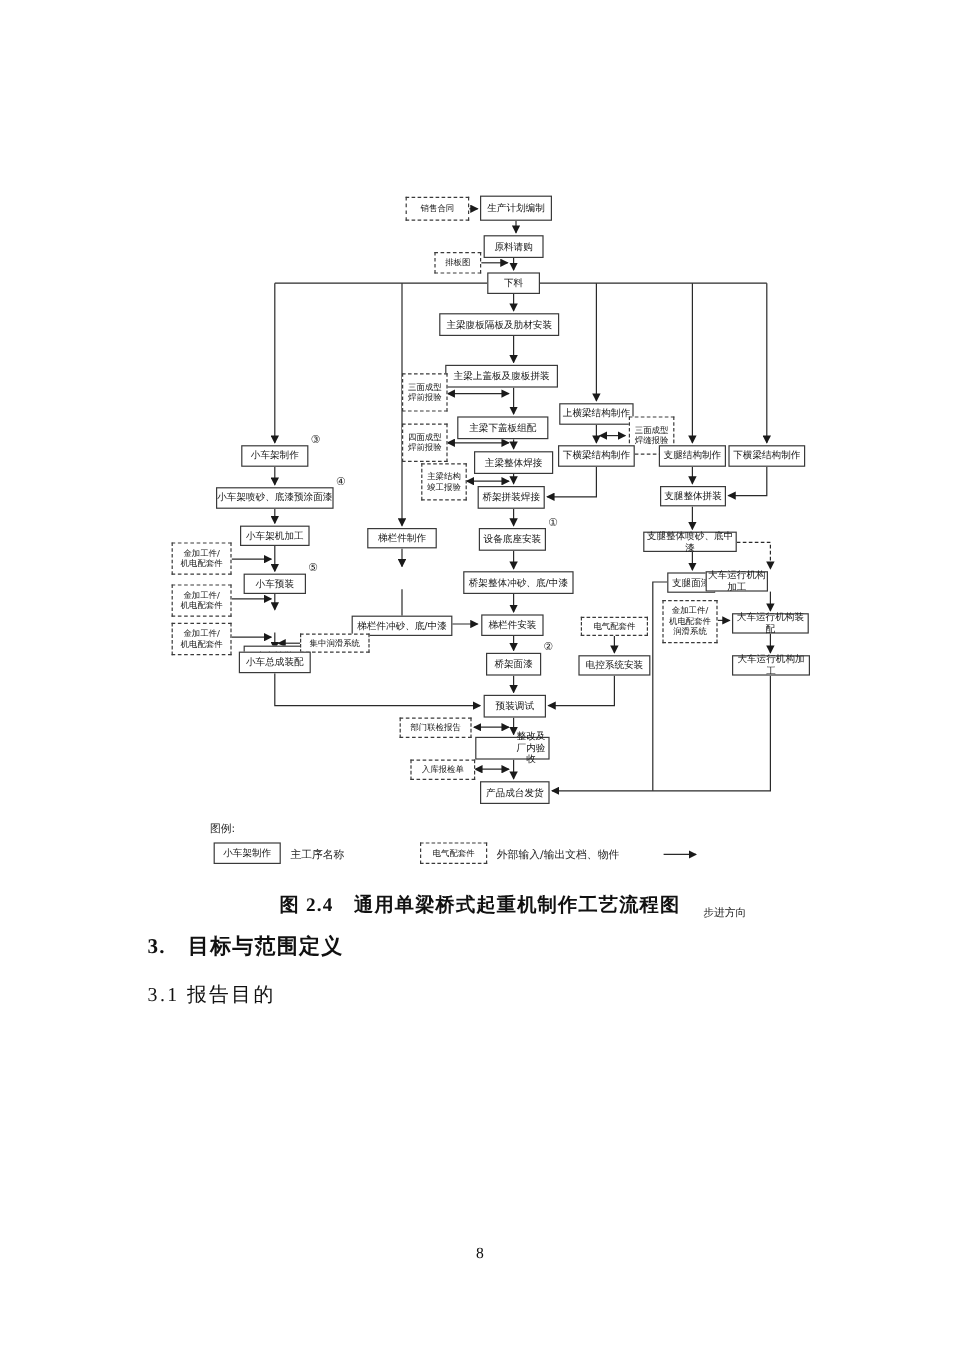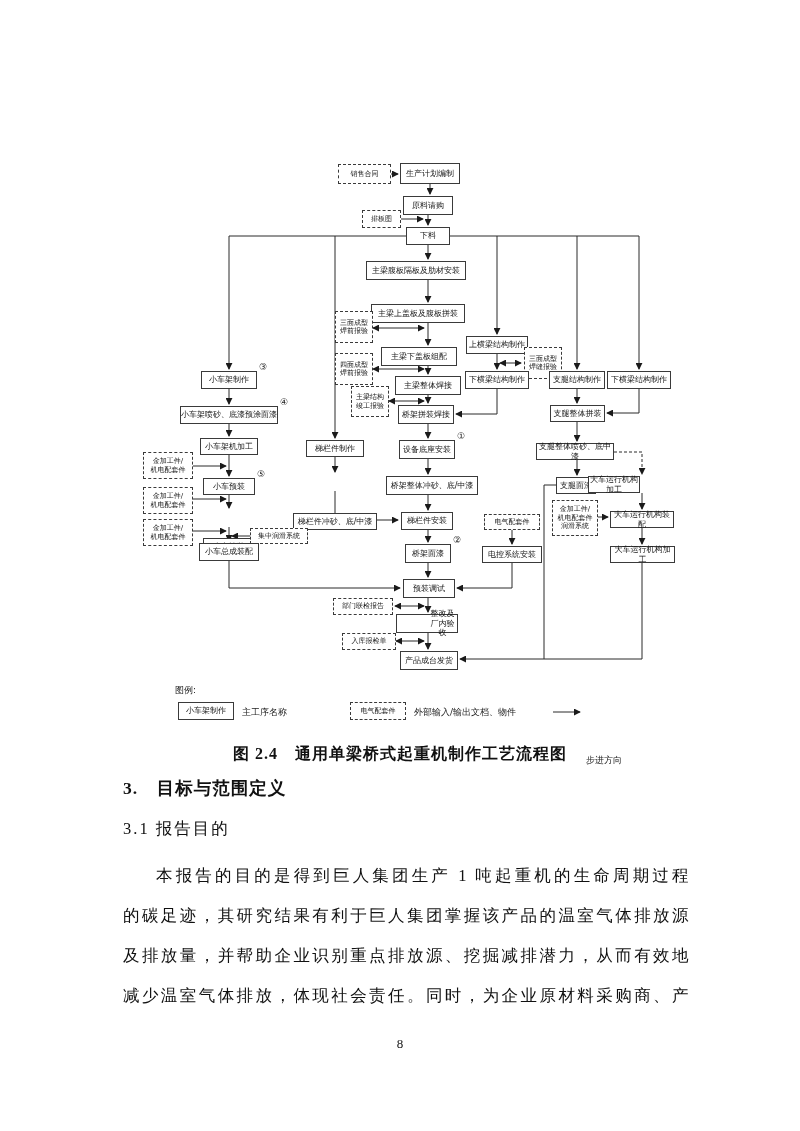--- a/index.html
+++ b/index.html
@@ -160,21 +160,15 @@
       <div class="node process" style="left: 610px; top: 511px; width: 64px; height: 17px;">大车运行机构装配</div>
       <div class="node process" style="left: 610px; top: 546px; width: 65px; height: 17px;">大车运行机构加工</div>
       <div class="node external" style="left: 484px; top: 514px; width: 56px; height: 16px;">电气配套件</div>
       <div class="node process" style="left: 482px; top: 546px; width: 60px; height: 17px;">电控系统安装</div>
     </div>
 
   <div class="caption">图 2.4　通用单梁桥式起重机制作工艺流程图</div>
   <div class="h2">3.　目标与范围定义</div>
   <div class="h3">3.1 报告目的</div>
 
-  <div class="para">
-    <div class="pline first">本报告的目的是得到巨人集团生产 1 吨起重机的生命周期过程</div>
-    <div class="pline">的碳足迹，其研究结果有利于巨人集团掌握该产品的温室气体排放源</div>
-    <div class="pline">及排放量，并帮助企业识别重点排放源、挖掘减排潜力，从而有效地</div>
-    <div class="pline">减少温室气体排放，体现社会责任。同时，为企业原材料采购商、产</div>
-  </div>
 
   <div class="pagenum">8</div>
 </div>
 
 </body></html>

